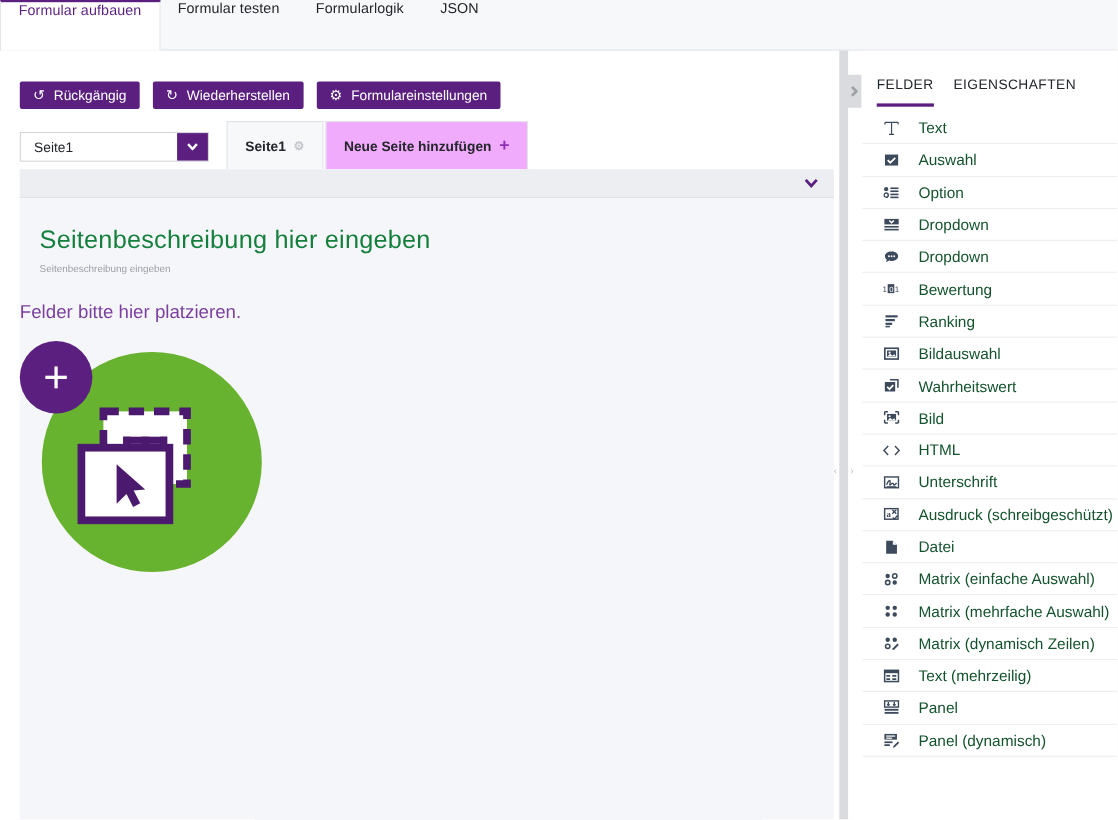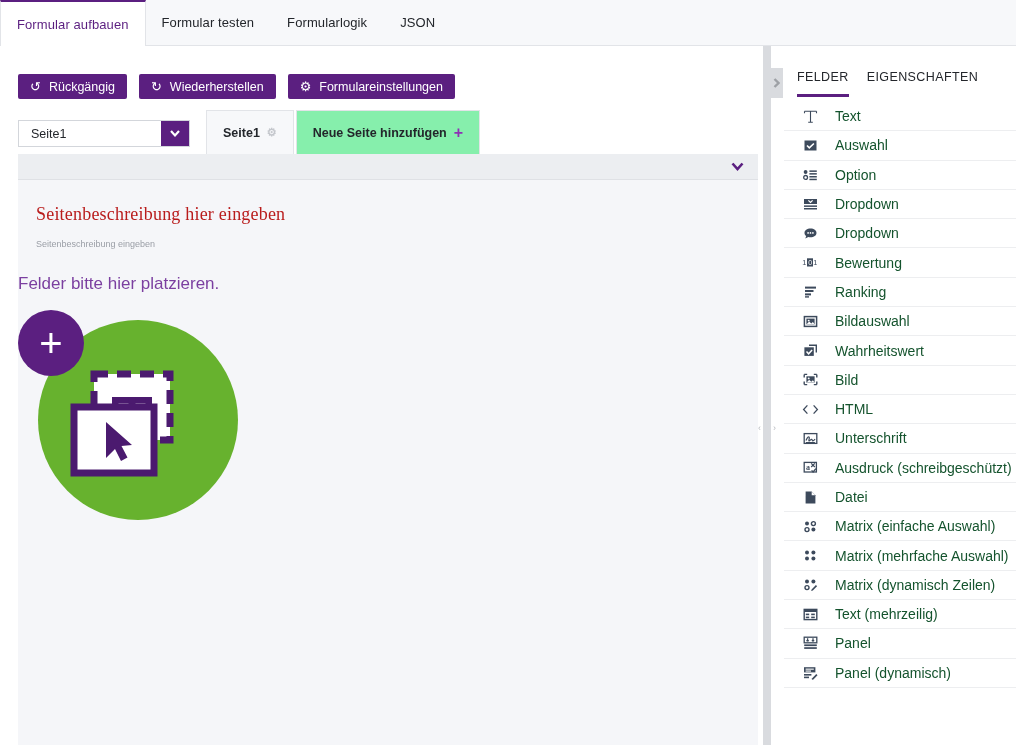--- a/index.html
+++ b/index.html
@@ -13,21 +13,21 @@
   #app { position: relative; width: 1016px; height: 745px; background: #ffffff; }
 
   
   .tabstrip {
     position: absolute; top: 0; left: 0; width: 1016px; height: 46px;
     background: #f7f8fa;
     border-bottom: 1px solid #e2e4e8;
     display: flex; align-items: stretch;
   }
   .tab {
-    padding: 0 16px; display: flex; align-items: center;
+    padding: 0 16px; display: flex; align-items: flex-start;
     font-size: 13px; color: #23262b; letter-spacing: .1px;
     border-right: 1px solid transparent;
     cursor: pointer; white-space: nowrap;
   }
   .tab.active {
     background: #ffffff; color: #5b1f80;
     border-top: 2px solid #5b1f80;
     border-left: 1px solid #e2e4e8; border-right: 1px solid #e2e4e8;
     margin-bottom: -1px;
   }
@@ -59,39 +59,39 @@
     cursor: pointer;
   }
 
   .pagetabs { position: absolute; left: 206px; top: 0px; display: flex; height: 44px; }
   .ptab {
     background: #f7f8fa; border: 1px solid #e2e4e8; border-bottom: none;
     display: flex; align-items: center; gap: 7px;
     padding: 0 16px; font-size: 12.5px; font-weight: bold; color: #23262b;
     cursor: pointer; white-space: nowrap; margin-right: 2px;
   }
-  .ptab.add { background: #86efac; justify-content: center; }
+  .ptab.add { background: #f0abfc; justify-content: center; }
   .ptab .gear { color: #c4c7cc; font-size: 11px; }
   .ptab .plus { color: #8e2fb5; font-size: 16px; font-weight: bold; line-height: 1; }
 
   
   .canvas {
     position: absolute; left: 18px; top: 154px; width: 740px; height: 591px;
     background: #f5f6f9;
   }
   .canvas-head {
     position: relative; height: 26px; background: #eceef1;
     border-bottom: 1px solid #dfe1e5;
     display: flex; align-items: center; justify-content: flex-end; padding-right: 14px;
   }
   .canvas-head .chev { color: #5b1f80; font-size: 13px; cursor: pointer; }
 
   .page-title {
     position: absolute; left: 18px; top: 50px;
-    font-size: 18px; color: #b91c1c; font-weight: normal; letter-spacing: .2px; font-family: Liberation Serif, serif;
+    font-size: 23px; color: #15803d; font-weight: normal; letter-spacing: .2px;
   }
   .page-desc {
     position: absolute; left: 18px; top: 85px;
     font-size: 9px; color: #9a9ea6;
   }
 
   .dropzone {
     position: absolute; left: 0; top: 120px; width: 740px;
     display: flex; flex-direction: column; 
   }

